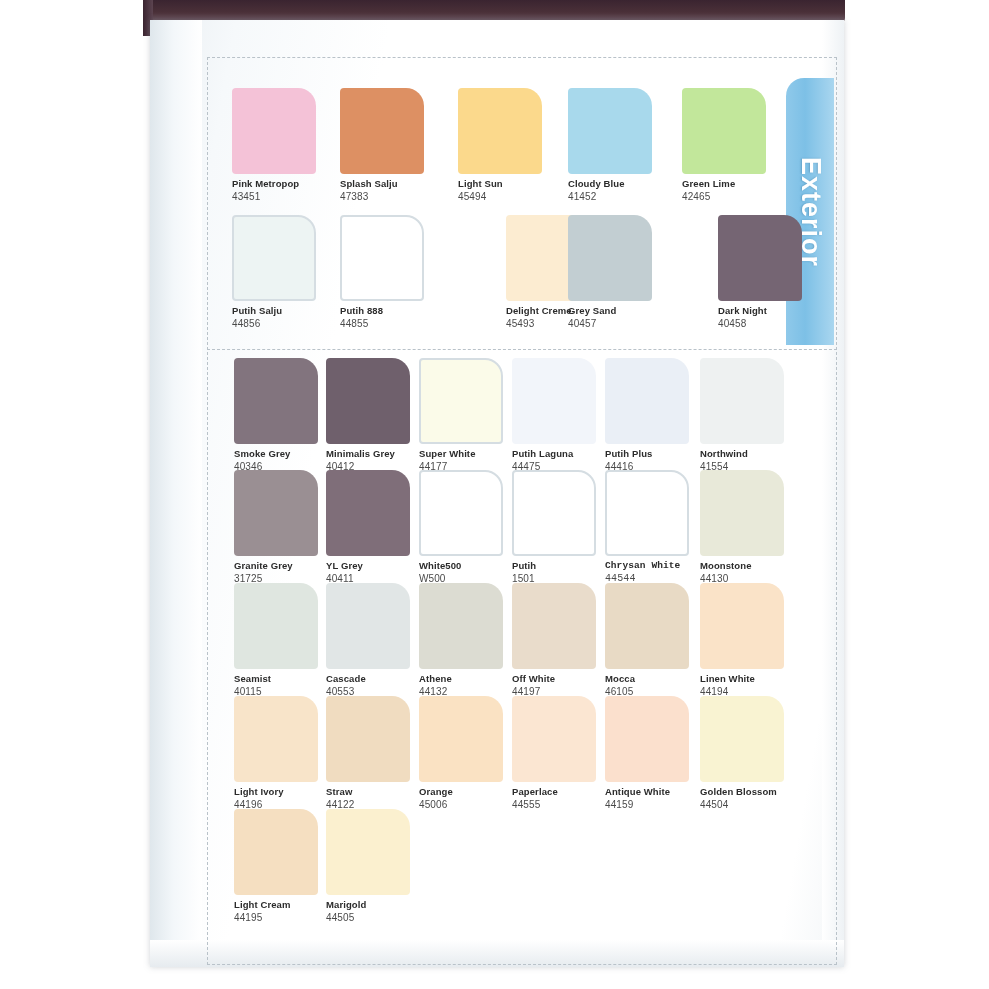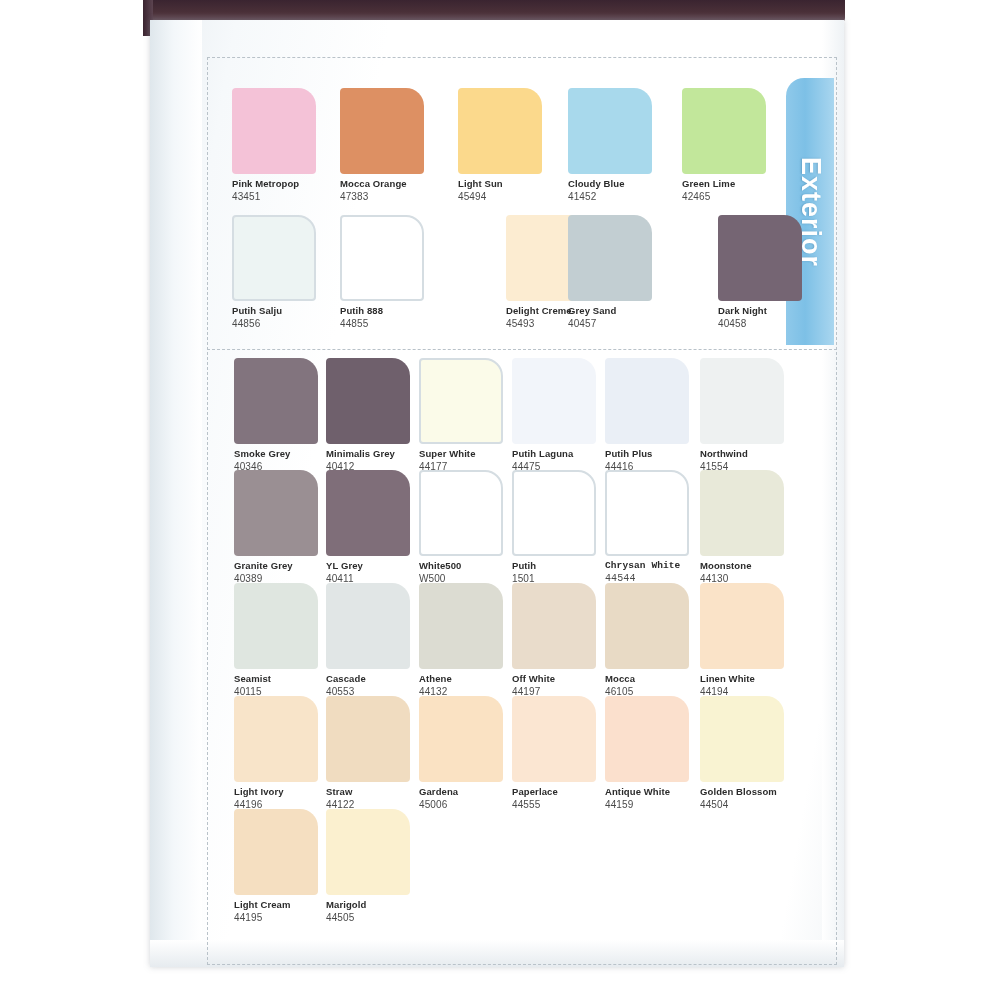--- a/index.html
+++ b/index.html
@@ -115,21 +115,21 @@
   </div>
 
   <div class="grid" id="grid">
       <div class="cell" style="position: absolute; left: 232px; top: 88px;">
         <div class="swatch" style="background: rgb(244, 194, 215);"></div>
         <div class="cname">Pink Metropop</div>
         <div class="ccode">43451</div>
       </div>
       <div class="cell" style="position: absolute; left: 340px; top: 88px;">
         <div class="swatch" style="background: rgb(221, 144, 99);"></div>
-        <div class="cname">Mocca Orange</div>
+        <div class="cname">Splash Salju</div>
         <div class="ccode">47383</div>
       </div>
       <div class="cell" style="position: absolute; left: 458px; top: 88px;">
         <div class="swatch" style="background: rgb(251, 217, 140);"></div>
         <div class="cname">Light Sun</div>
         <div class="ccode">45494</div>
       </div>
       <div class="cell" style="position: absolute; left: 568px; top: 88px;">
         <div class="swatch" style="background: rgb(168, 217, 236);"></div>
         <div class="cname">Cloudy Blue</div>
@@ -191,21 +191,21 @@
         <div class="ccode">44416</div>
       </div>
       <div class="cell" style="position: absolute; left: 700px; top: 358px;">
         <div class="swatch" style="background: rgb(238, 241, 241);"></div>
         <div class="cname">Northwind</div>
         <div class="ccode">41554</div>
       </div>
       <div class="cell" style="position: absolute; left: 234px; top: 470px;">
         <div class="swatch" style="background: rgb(154, 143, 147);"></div>
         <div class="cname">Granite Grey</div>
-        <div class="ccode">40389</div>
+        <div class="ccode">31725</div>
       </div>
       <div class="cell" style="position: absolute; left: 326px; top: 470px;">
         <div class="swatch" style="background: rgb(127, 110, 121);"></div>
         <div class="cname">YL Grey</div>
         <div class="ccode">40411</div>
       </div>
       <div class="cell" style="position: absolute; left: 419px; top: 470px;">
         <div class="swatch bordered" style="background: rgb(255, 255, 255);"></div>
         <div class="cname">White500</div>
         <div class="ccode">W500</div>
@@ -260,21 +260,21 @@
         <div class="cname">Light Ivory</div>
         <div class="ccode">44196</div>
       </div>
       <div class="cell" style="position: absolute; left: 326px; top: 696px;">
         <div class="swatch" style="background: rgb(240, 220, 192);"></div>
         <div class="cname">Straw</div>
         <div class="ccode">44122</div>
       </div>
       <div class="cell" style="position: absolute; left: 419px; top: 696px;">
         <div class="swatch" style="background: rgb(250, 226, 195);"></div>
-        <div class="cname">Gardena</div>
+        <div class="cname">Orange</div>
         <div class="ccode">45006</div>
       </div>
       <div class="cell" style="position: absolute; left: 512px; top: 696px;">
         <div class="swatch" style="background: rgb(251, 230, 210);"></div>
         <div class="cname">Paperlace</div>
         <div class="ccode">44555</div>
       </div>
       <div class="cell" style="position: absolute; left: 605px; top: 696px;">
         <div class="swatch" style="background: rgb(251, 224, 205);"></div>
         <div class="cname">Antique White</div>

